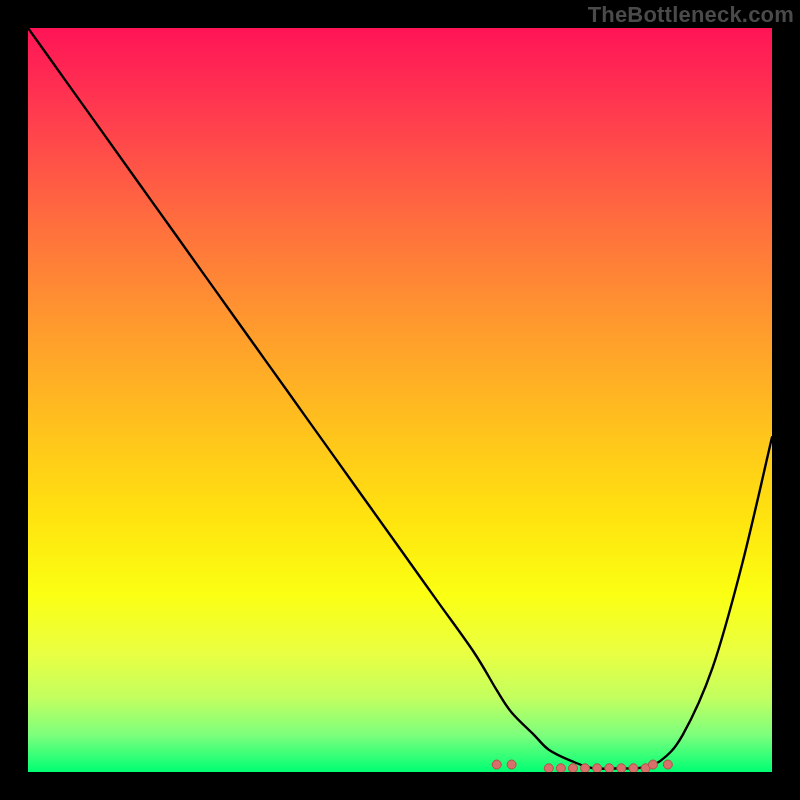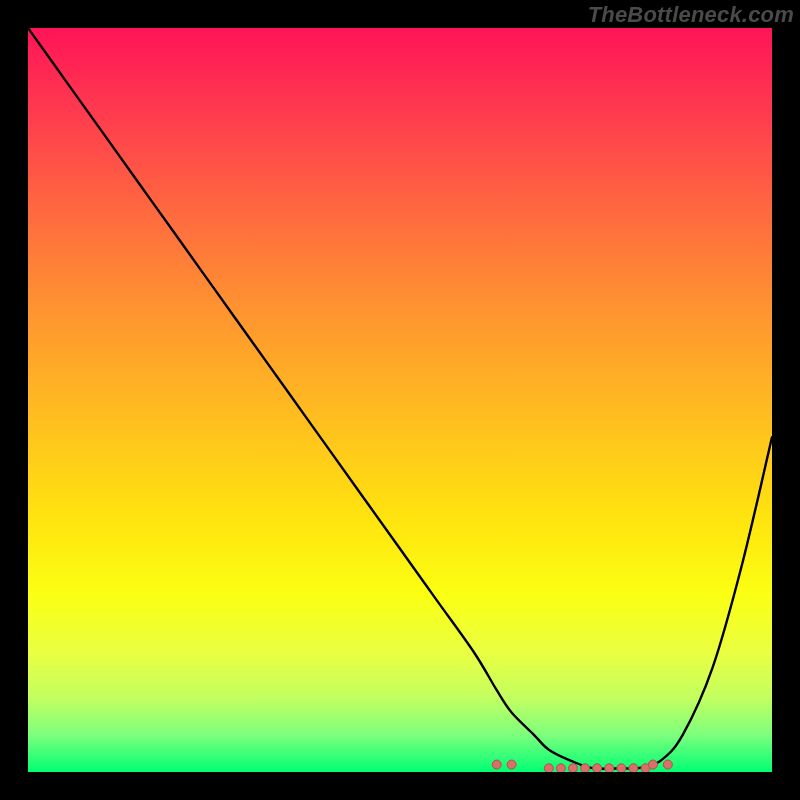--- a/index.html
+++ b/index.html
@@ -9,21 +9,20 @@
     height: 800px;
     background: #000;
     overflow: hidden;
     font-family: Arial, Helvetica, sans-serif;
   }
   .frame {
     position: relative;
     width: 800px;
     height: 800px;
     background: #000;
-    font-style: italic;
   }
   .watermark {
     position: absolute;
     top: 2px;
     right: 6px;
     color: #4a4a4a;
     font-size: 22px;
     font-weight: 600;
     letter-spacing: 0.2px;
     z-index: 50;

